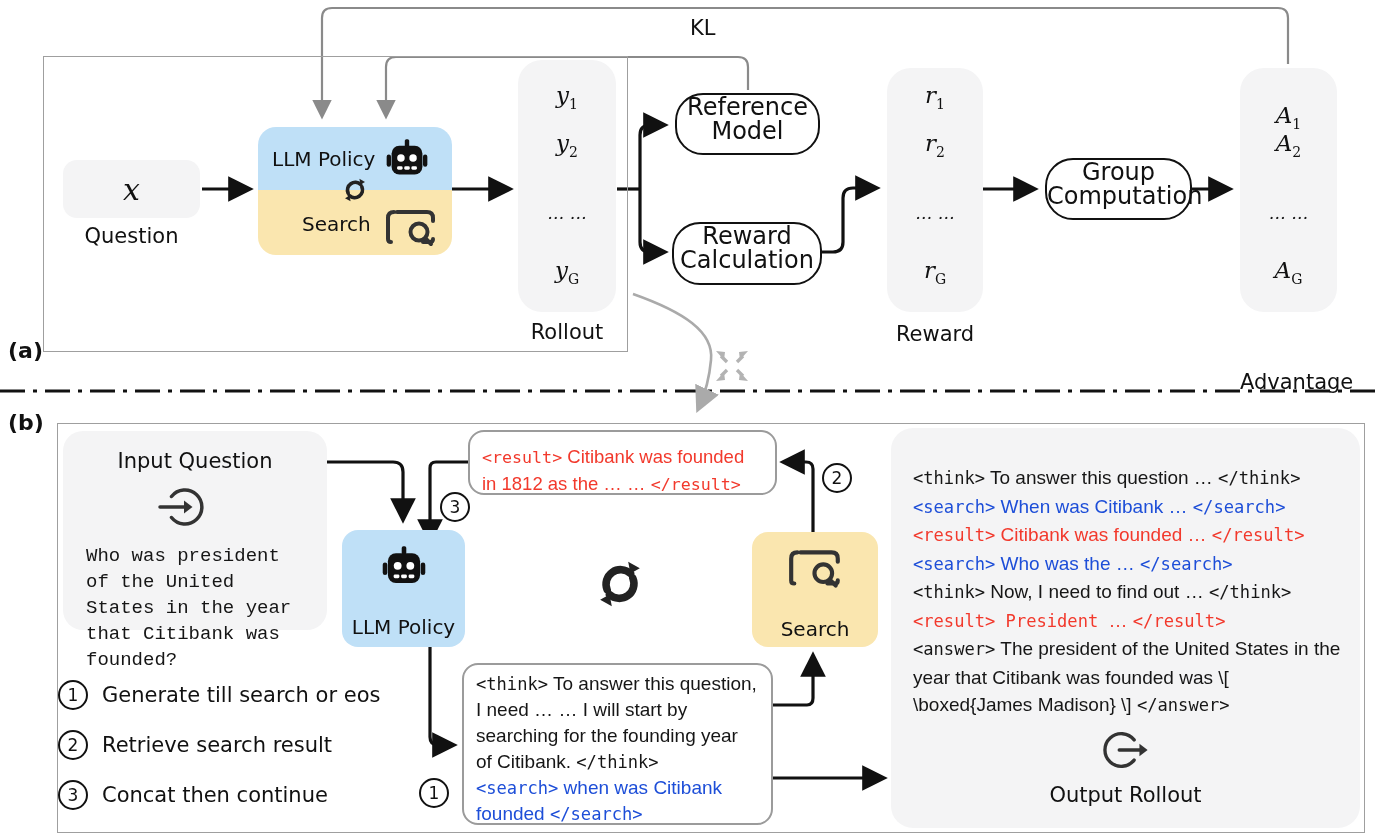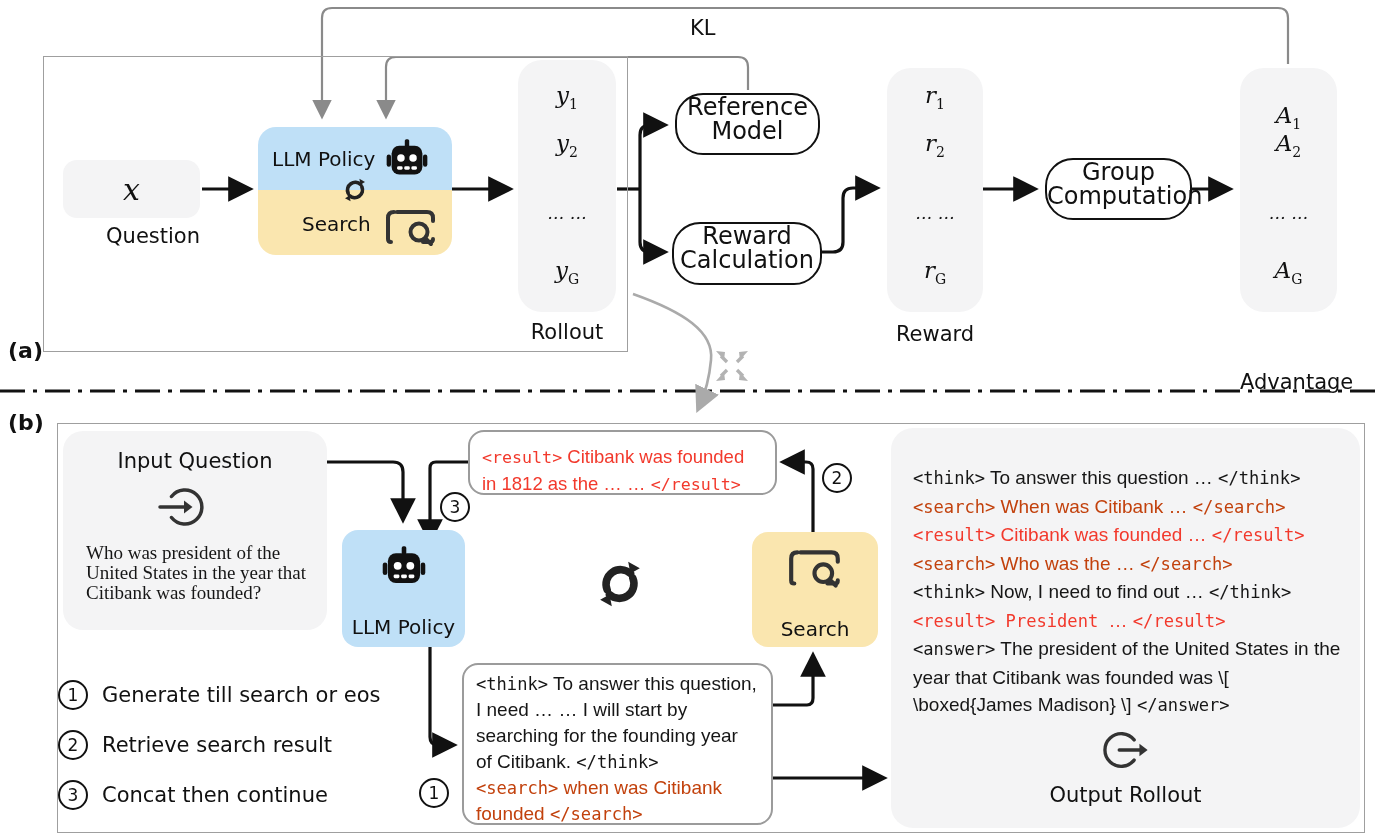--- a/index.html
+++ b/index.html
@@ -36,30 +36,30 @@
 
   .minilabel{font-size:20px;color:#111;}
 
   
   .bubble{background:#fff;border:2px solid #9b9b9b;border-radius:16px;padding:12px 12px;
           font-size:18.5px;line-height:26px;font-family:"Liberation Sans",sans-serif;}
   .mono{font-family:"DejaVu Sans Mono",monospace;font-size:0.90em;}
   .sans{font-family:"Liberation Sans",sans-serif;}
   .c-black{color:#161616;}
   .c-red{color:#f2392c;}
-  .c-purple{color:#c2410c;}
+  .c-purple{color:#1d4ed8;}
 
   
   .numcirc{width:30px;height:30px;border:2.6px solid #111;border-radius:50%;background:#fff;
            display:flex;align-items:center;justify-content:center;font-size:17px;color:#111;}
 
   .steprow{display:flex;align-items:center;gap:14px;height:32px;}
   .steprow .steplabel{font-size:21px;white-space:nowrap;}
 
-  .qtext{font-family:Liberation Serif, serif;font-size:19px;line-height:20px;color:#161616;}
+  .qtext{font-family:Liberation Mono, monospace;font-size:19px;line-height:26px;color:#161616;}
 
   .outlines{font-size:19px;line-height:27.5px;font-family:"Liberation Sans",sans-serif;}
   .rline{white-space:normal;}
 </style>
 </head>
 <body>
 
 <div id="canvas">
 
   <svg class="layer" width="1380" height="840" viewBox="0 0 1380 840">
@@ -116,21 +116,21 @@
     </g>
   </svg>
 
   <div class="abs panel z2" style="left:43px;top:56px;width:585px;height:296px;"></div>
   <div class="abs panel-label z3" style="left:8px;top:338px;">(a)</div>
 
   <div class="abs graybox z2" style="left:63px;top:160px;width:137px;height:58px;border-radius:14px;
        display:flex;align-items:center;justify-content:center;">
     <span style="font-family:'DejaVu Serif',serif;font-style:italic;font-size:30px;">x</span>
   </div>
-  <div class="abs caption z2" style="left:63px;top:224px;width:137px;text-align:right;">Question</div>
+  <div class="abs caption z2" style="left:63px;top:224px;width:137px;">Question</div>
 
   <div class="abs combo z2" style="left:258px;top:127px;width:194px;height:128px;">
     <div class="half blue" style="top:0;height:63px;"></div>
     <div class="half yellow" style="top:63px;height:65px;"></div>
     <span class="abs minilabel" style="left:14px;top:20px;">LLM Policy</span>
     <svg class="abs" style="left:127px;top:10px;" width="44" height="44" viewBox="0 0 40 40">
       <rect x="18" y="2" width="4" height="7" rx="1.5" fill="#111"></rect>
       <rect x="1.5" y="16" width="4" height="11" rx="2" fill="#111"></rect>
       <rect x="34.5" y="16" width="4" height="11" rx="2" fill="#111"></rect>
       <rect x="6" y="8" width="28" height="26" rx="7" fill="#111"></rect>

